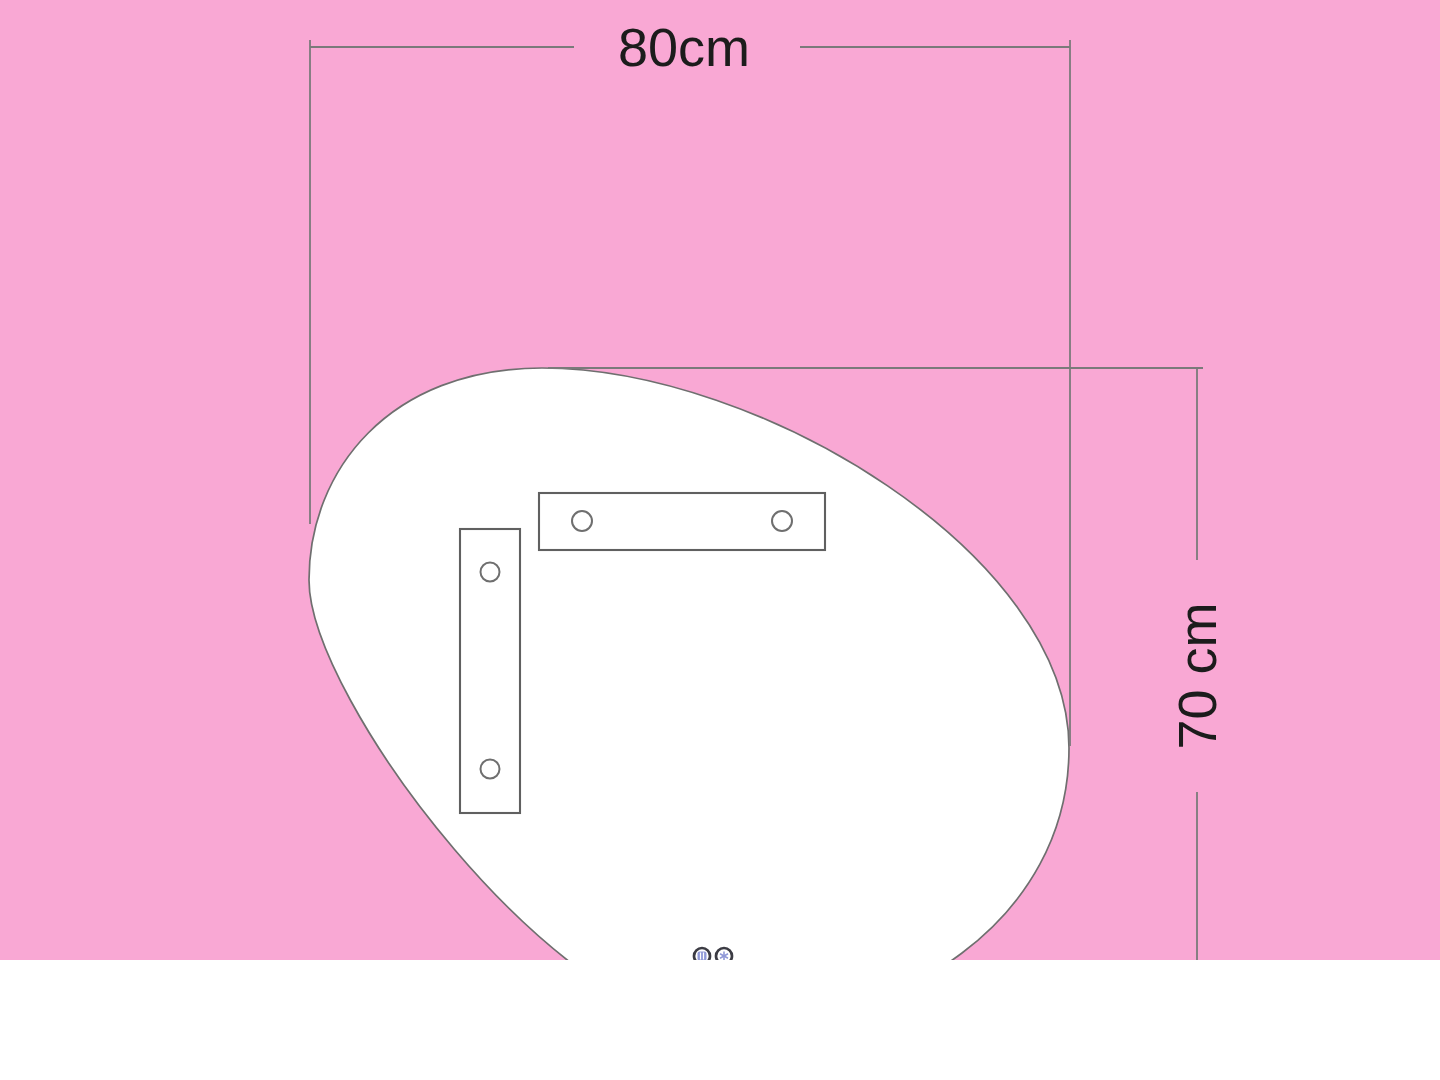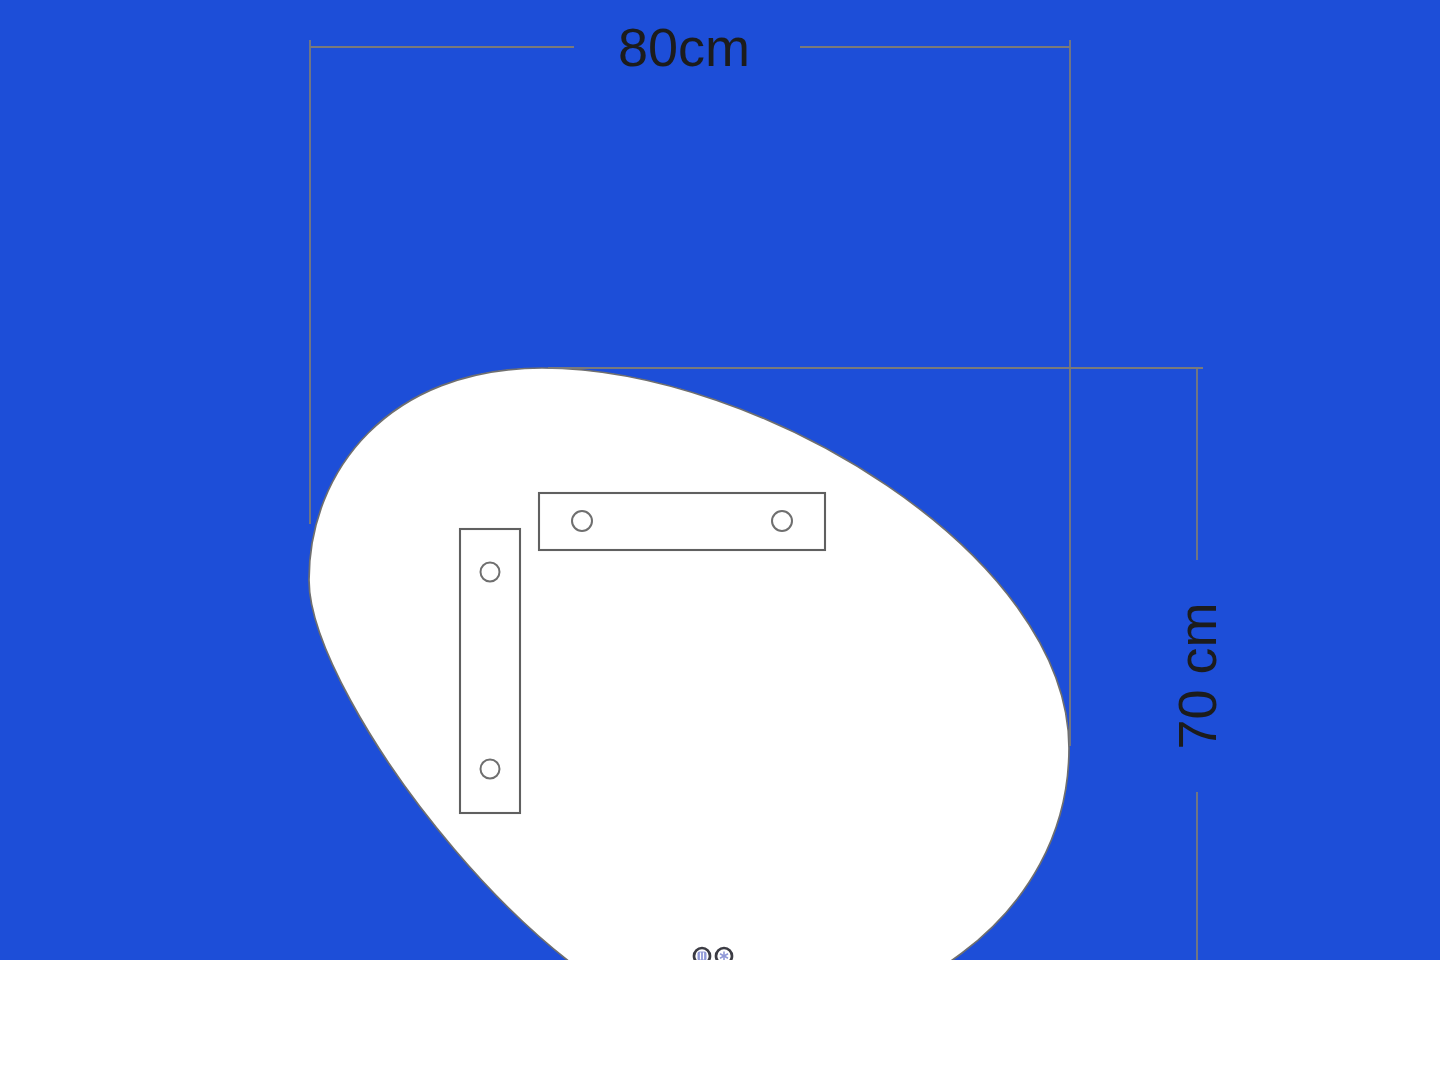--- a/index.html
+++ b/index.html
@@ -4,21 +4,21 @@
 <style>
   html, body {
     margin: 0;
     padding: 0;
     background: #ffffff;
   }
   .stage {
     position: relative;
     width: 1440px;
     height: 960px;
-    background: #1d4ed8;
+    background: #f9a8d4;
     overflow: hidden;
   }
   svg { display: block; }
 
   .dim-line {
     stroke: #7a7a7a;
     stroke-width: 1.8;
     fill: none;
   }
   .mirror-outline {

